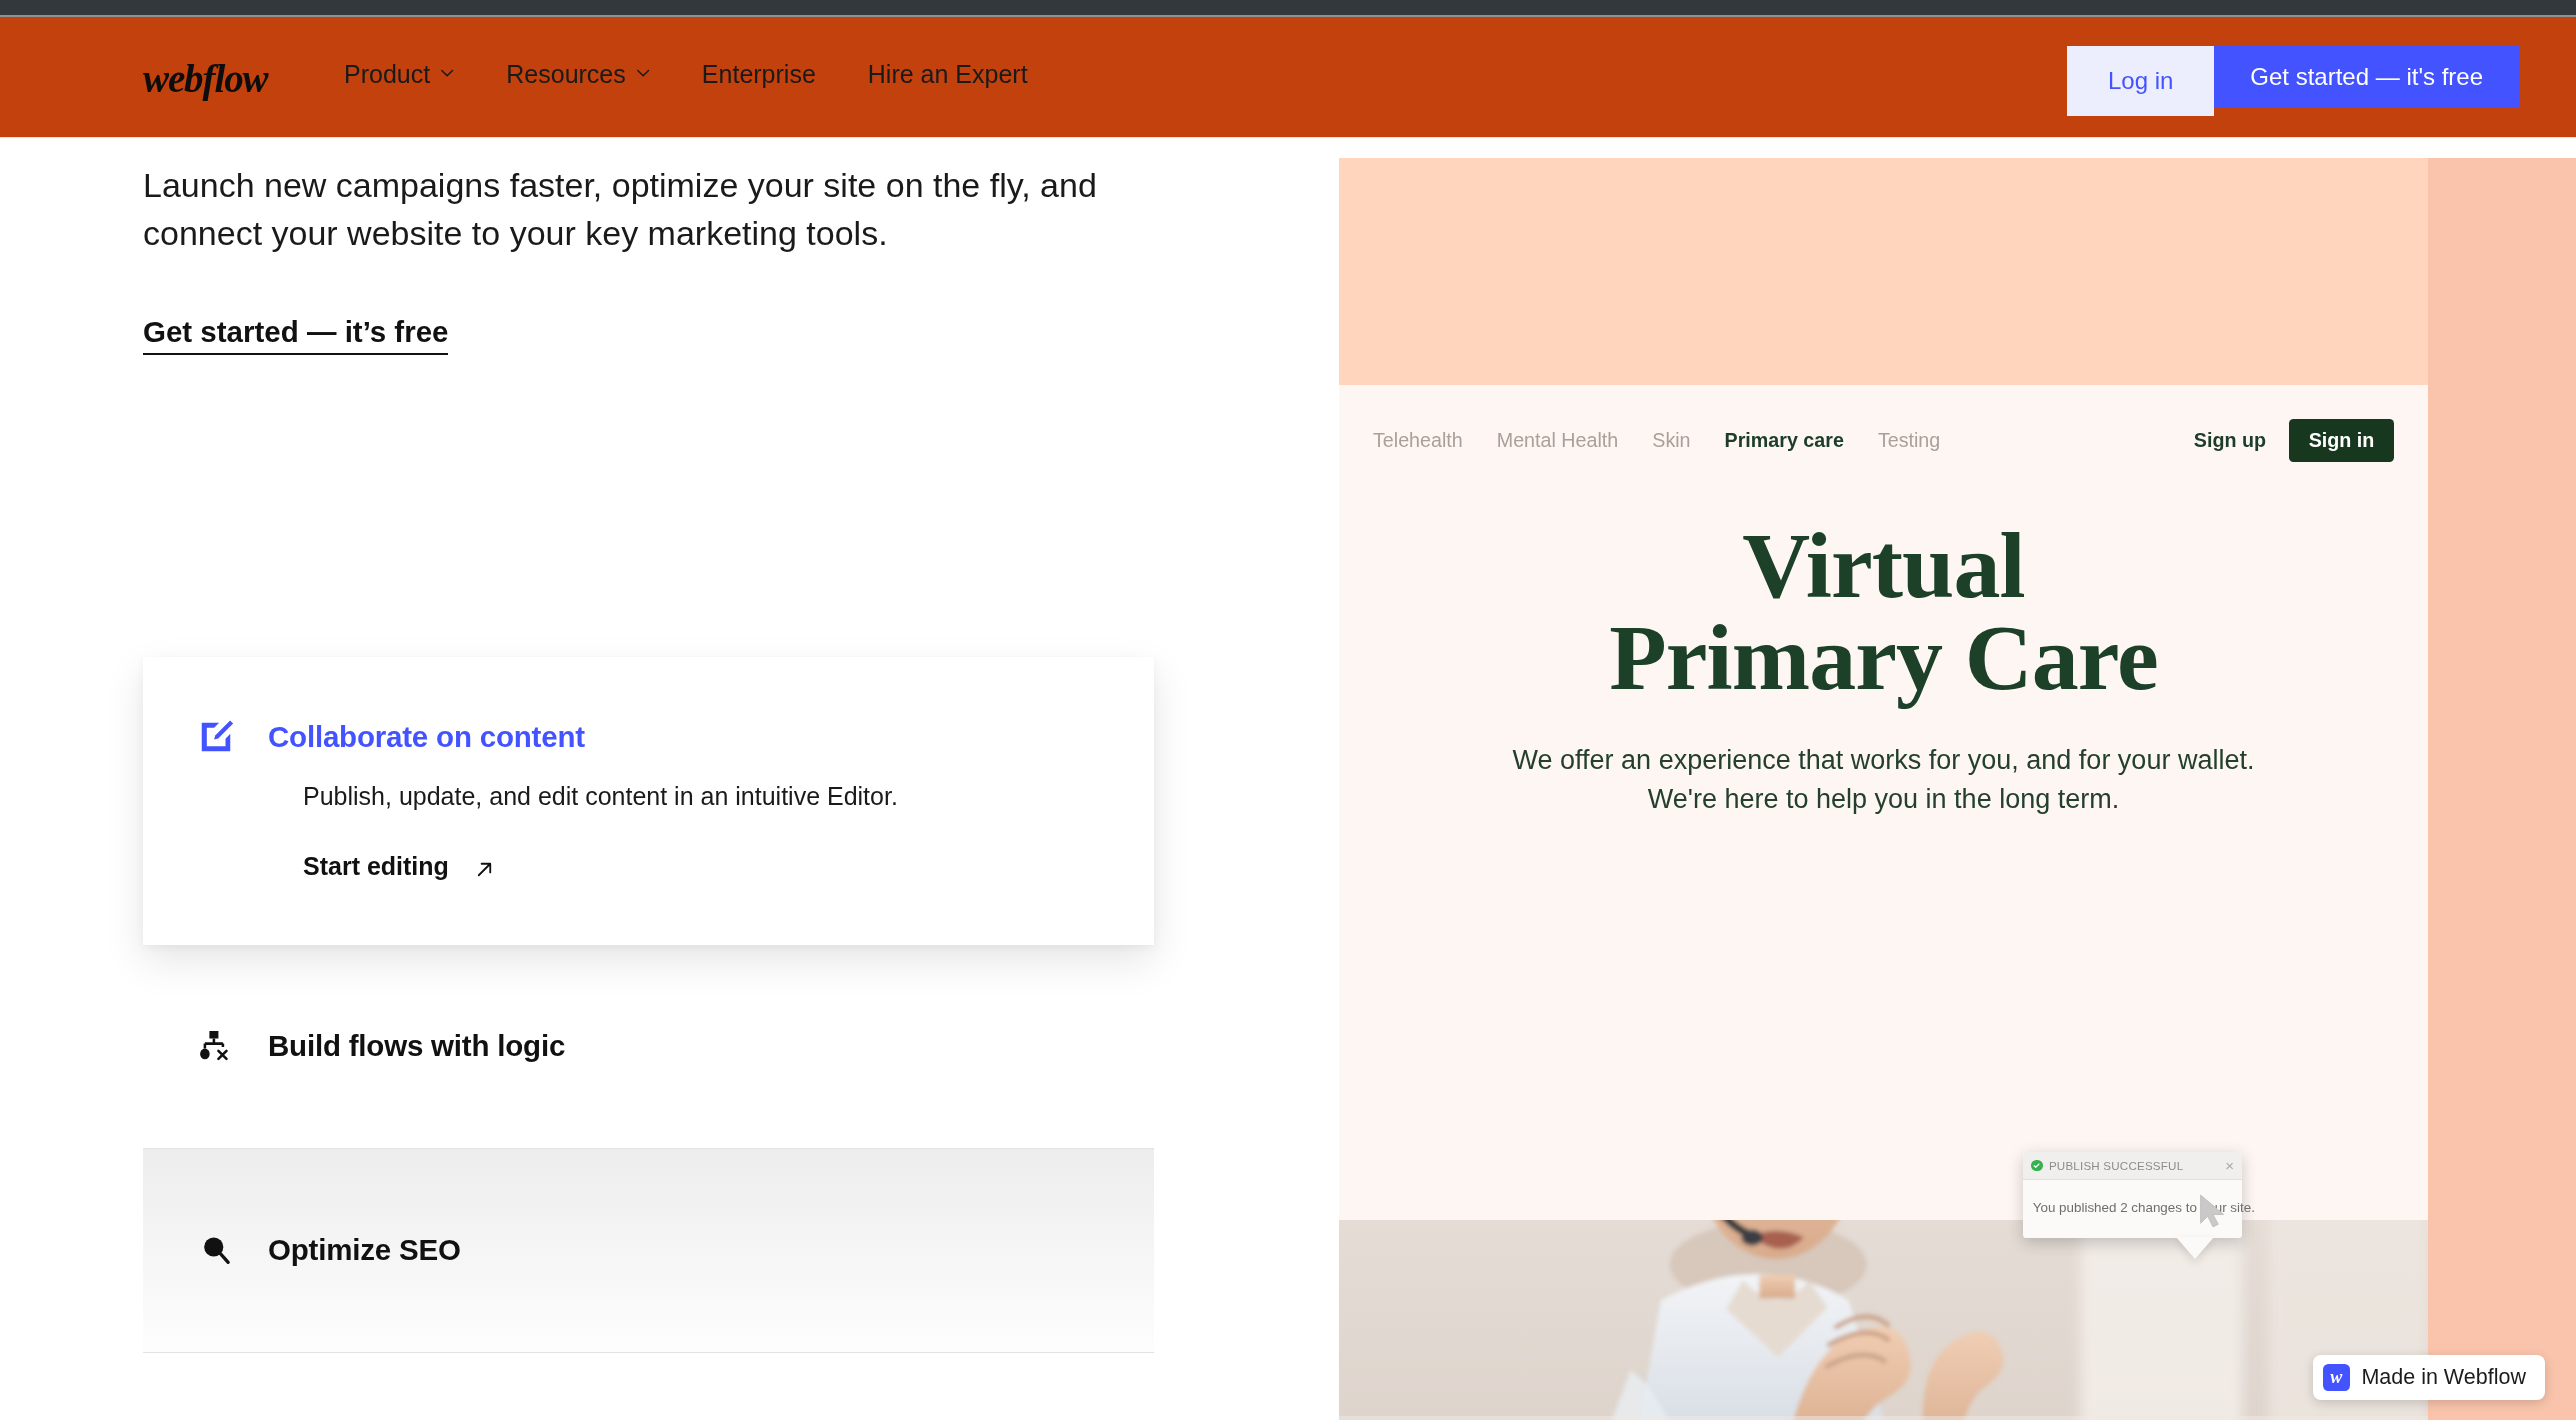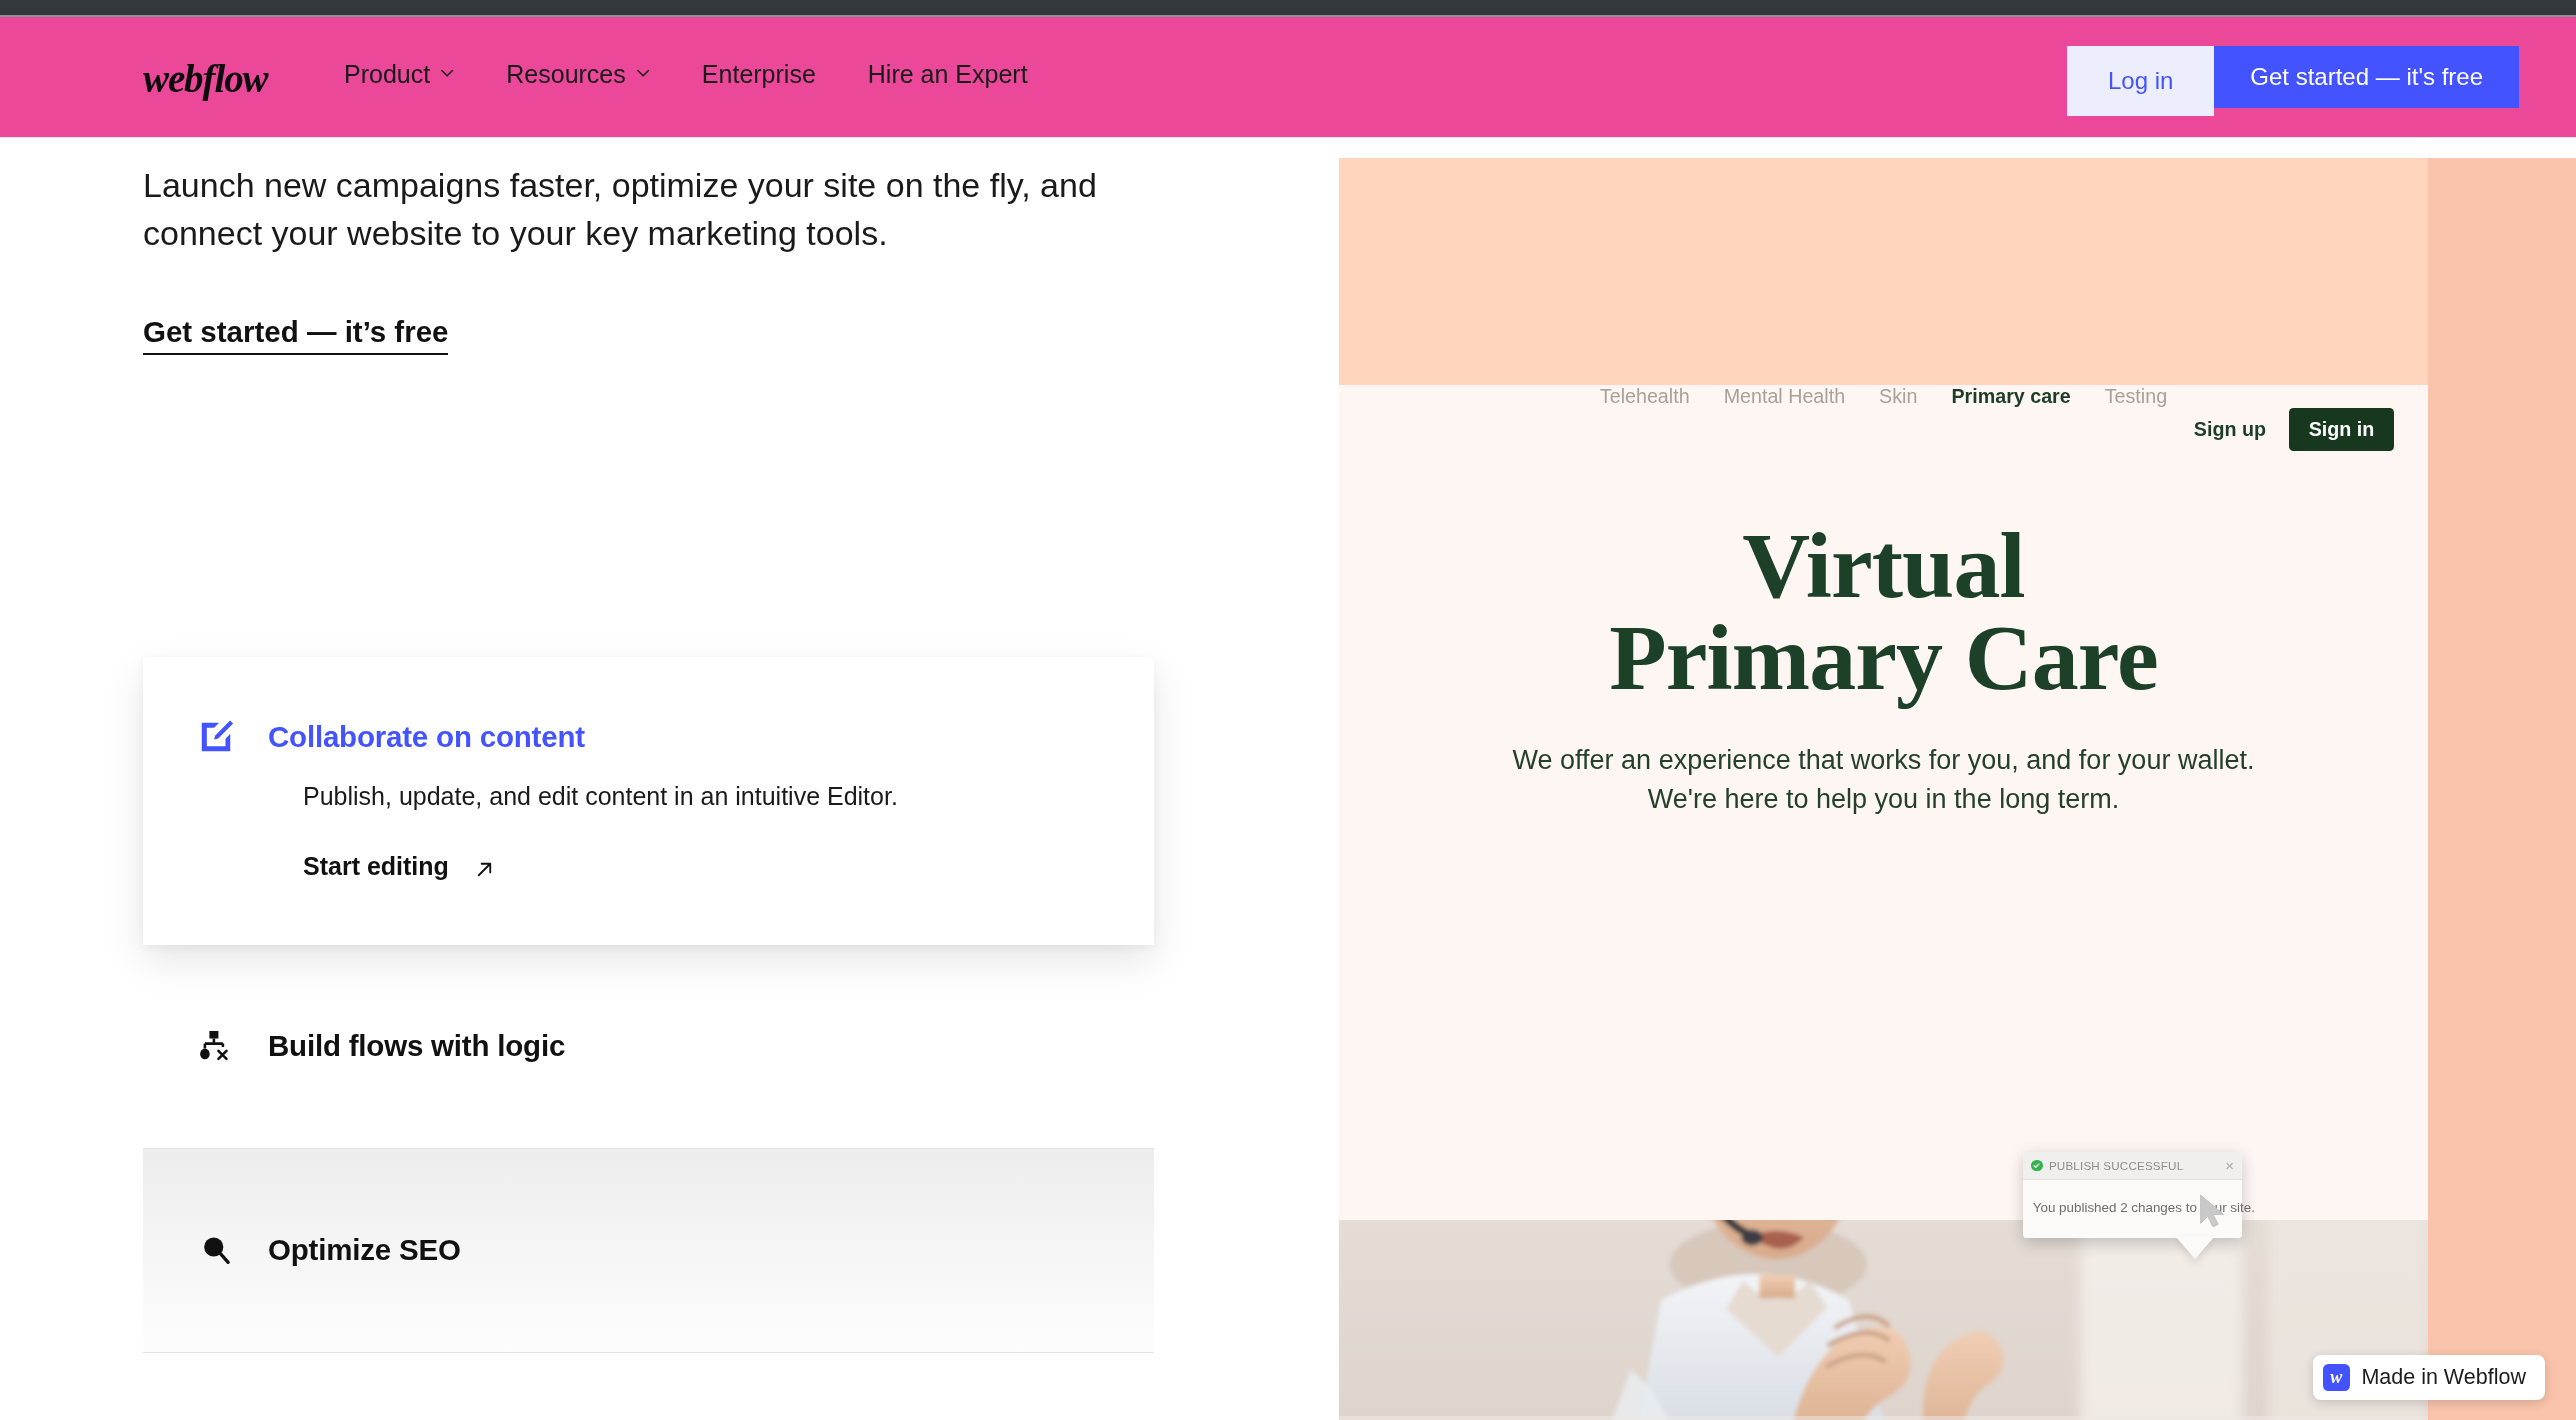--- a/index.html
+++ b/index.html
@@ -19,21 +19,21 @@
     background:#33383c;
   }
   .chrome-bar-line {
     position:absolute; top:15px; left:0; width:2576px; height:1.8px;
     background:#8e9296;
   }
 
   
   .nav {
     position:absolute; top:17px; left:0; width:2576px; height:121px;
-    background:#ec4899; border-bottom:0.9px solid #e4e4e4;
+    background:#c2410c; border-bottom:0.9px solid #e4e4e4;
   }
   .nav-logo {
     position:absolute; left:143px; top:39px;
     font-family:"Liberation Serif", serif;
     font-style:italic; font-weight:bold;
     font-size:39px; letter-spacing:-1.1px; color:#0d0d0d;
   }
   .nav-links { position:absolute; left:344px; top:43px; display:flex; align-items:center; gap:52px; }
   .nav-link {
     font-size:25px; color:#1a1a1a; font-weight:500;
@@ -103,21 +103,21 @@
     background:#f9c4ab;
   }
   .preview-site {
     position:absolute; left:0px; top:227px; width:1089px; height:1035px;
     background:#fdf6f2; overflow:hidden;
   }
 
   
   .mini-nav {
     position:absolute; top:0; left:0; width:100%; height:111px;
-    display:flex; align-items:center; padding:0 34px 0 34px;flex-direction:column;
+    display:flex; align-items:center; padding:0 34px 0 34px;
   }
   .mini-links { display:flex; align-items:center; gap:34px; }
   .mini-link { font-size:19.7px; color:#a9a099; white-space:nowrap; cursor:pointer; }
   .mini-link.active { color:#1d3d2a; font-weight:700; }
   .mini-right { margin-left:auto; display:flex; align-items:center; gap:23px; }
   .mini-signup { font-size:19.7px; font-weight:700; color:#1d3d2a; cursor:pointer; }
   .mini-signin {
     background:#17381f; color:#fff; font-size:19.7px; font-weight:700;
     padding:9.8px 19.7px; border-radius:4.5px; cursor:pointer;
   }

